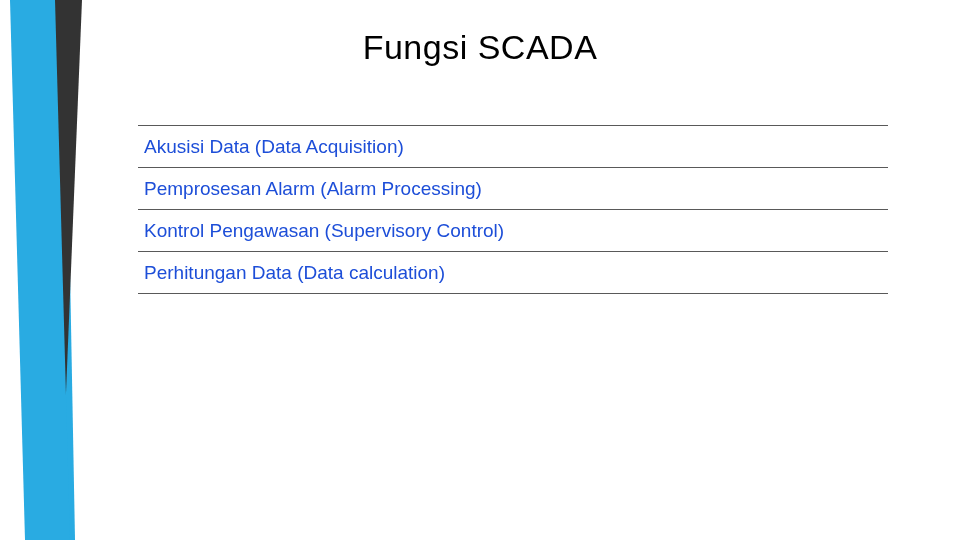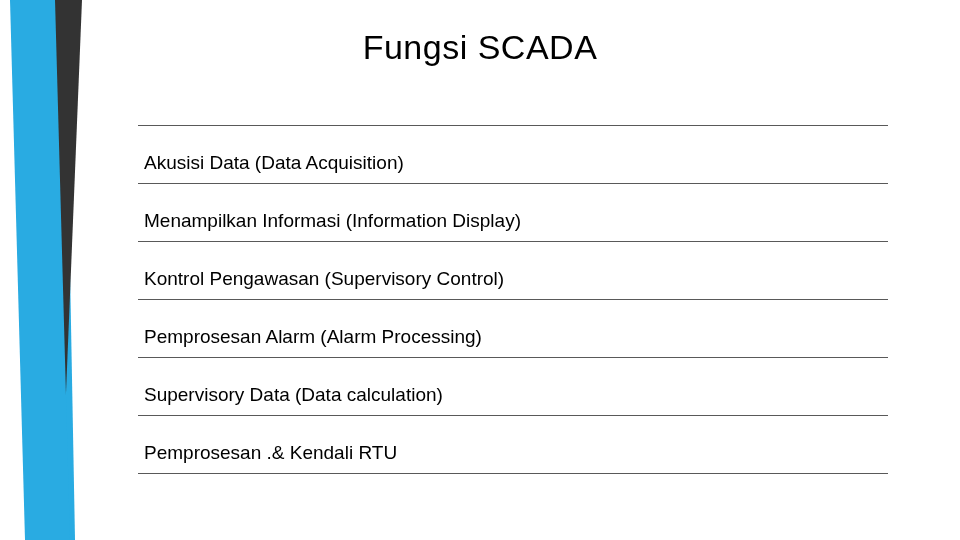--- a/index.html
+++ b/index.html
@@ -27,40 +27,38 @@
       color: #000000;
       letter-spacing: 0.5px;
     }
     .content {
       position: absolute;
       left: 138px;
       top: 125px;
       width: 750px;
     }
     .item {
-      padding: 26px 6px 9px 6px;
+      padding: 10px 6px 9px 6px;
       font-size: 19px;
-      color: #000000;
+      color: #1d4ed8;
       border-bottom: 1.5px solid #595959;
     }
     .item:first-child {
       border-top: 1.5px solid #595959;
     }
   </style>
 </head>
 <body>
 
 <svg class="left-decor" viewBox="0 0 90 540" preserveAspectRatio="none">
   <polygon points="25,0 65,0 75,540 35,540" fill="#29abe2"></polygon>
   <polygon points="48,0 82,0 60,540 26,540" fill="#333333"></polygon>
   <polygon points="10,0 55,0 70,540 25,540" fill="#29abe2"></polygon>
 </svg>
 
 <h1 class="title">Fungsi SCADA</h1>
 
 <div class="content">
   <div class="item">Akusisi Data (Data Acquisition)</div>
-  <div class="item">Menampilkan Informasi (Information Display)</div>
+  <div class="item">Pemprosesan Alarm (Alarm Processing)</div>
   <div class="item">Kontrol Pengawasan (Supervisory Control)</div>
-  <div class="item">Pemprosesan Alarm (Alarm Processing)</div>
-  <div class="item">Supervisory Data (Data calculation)</div>
-  <div class="item">Pemprosesan .&amp; Kendali RTU</div>
+  <div class="item">Perhitungan Data (Data calculation)</div>
 </div>
 
 </body></html>

